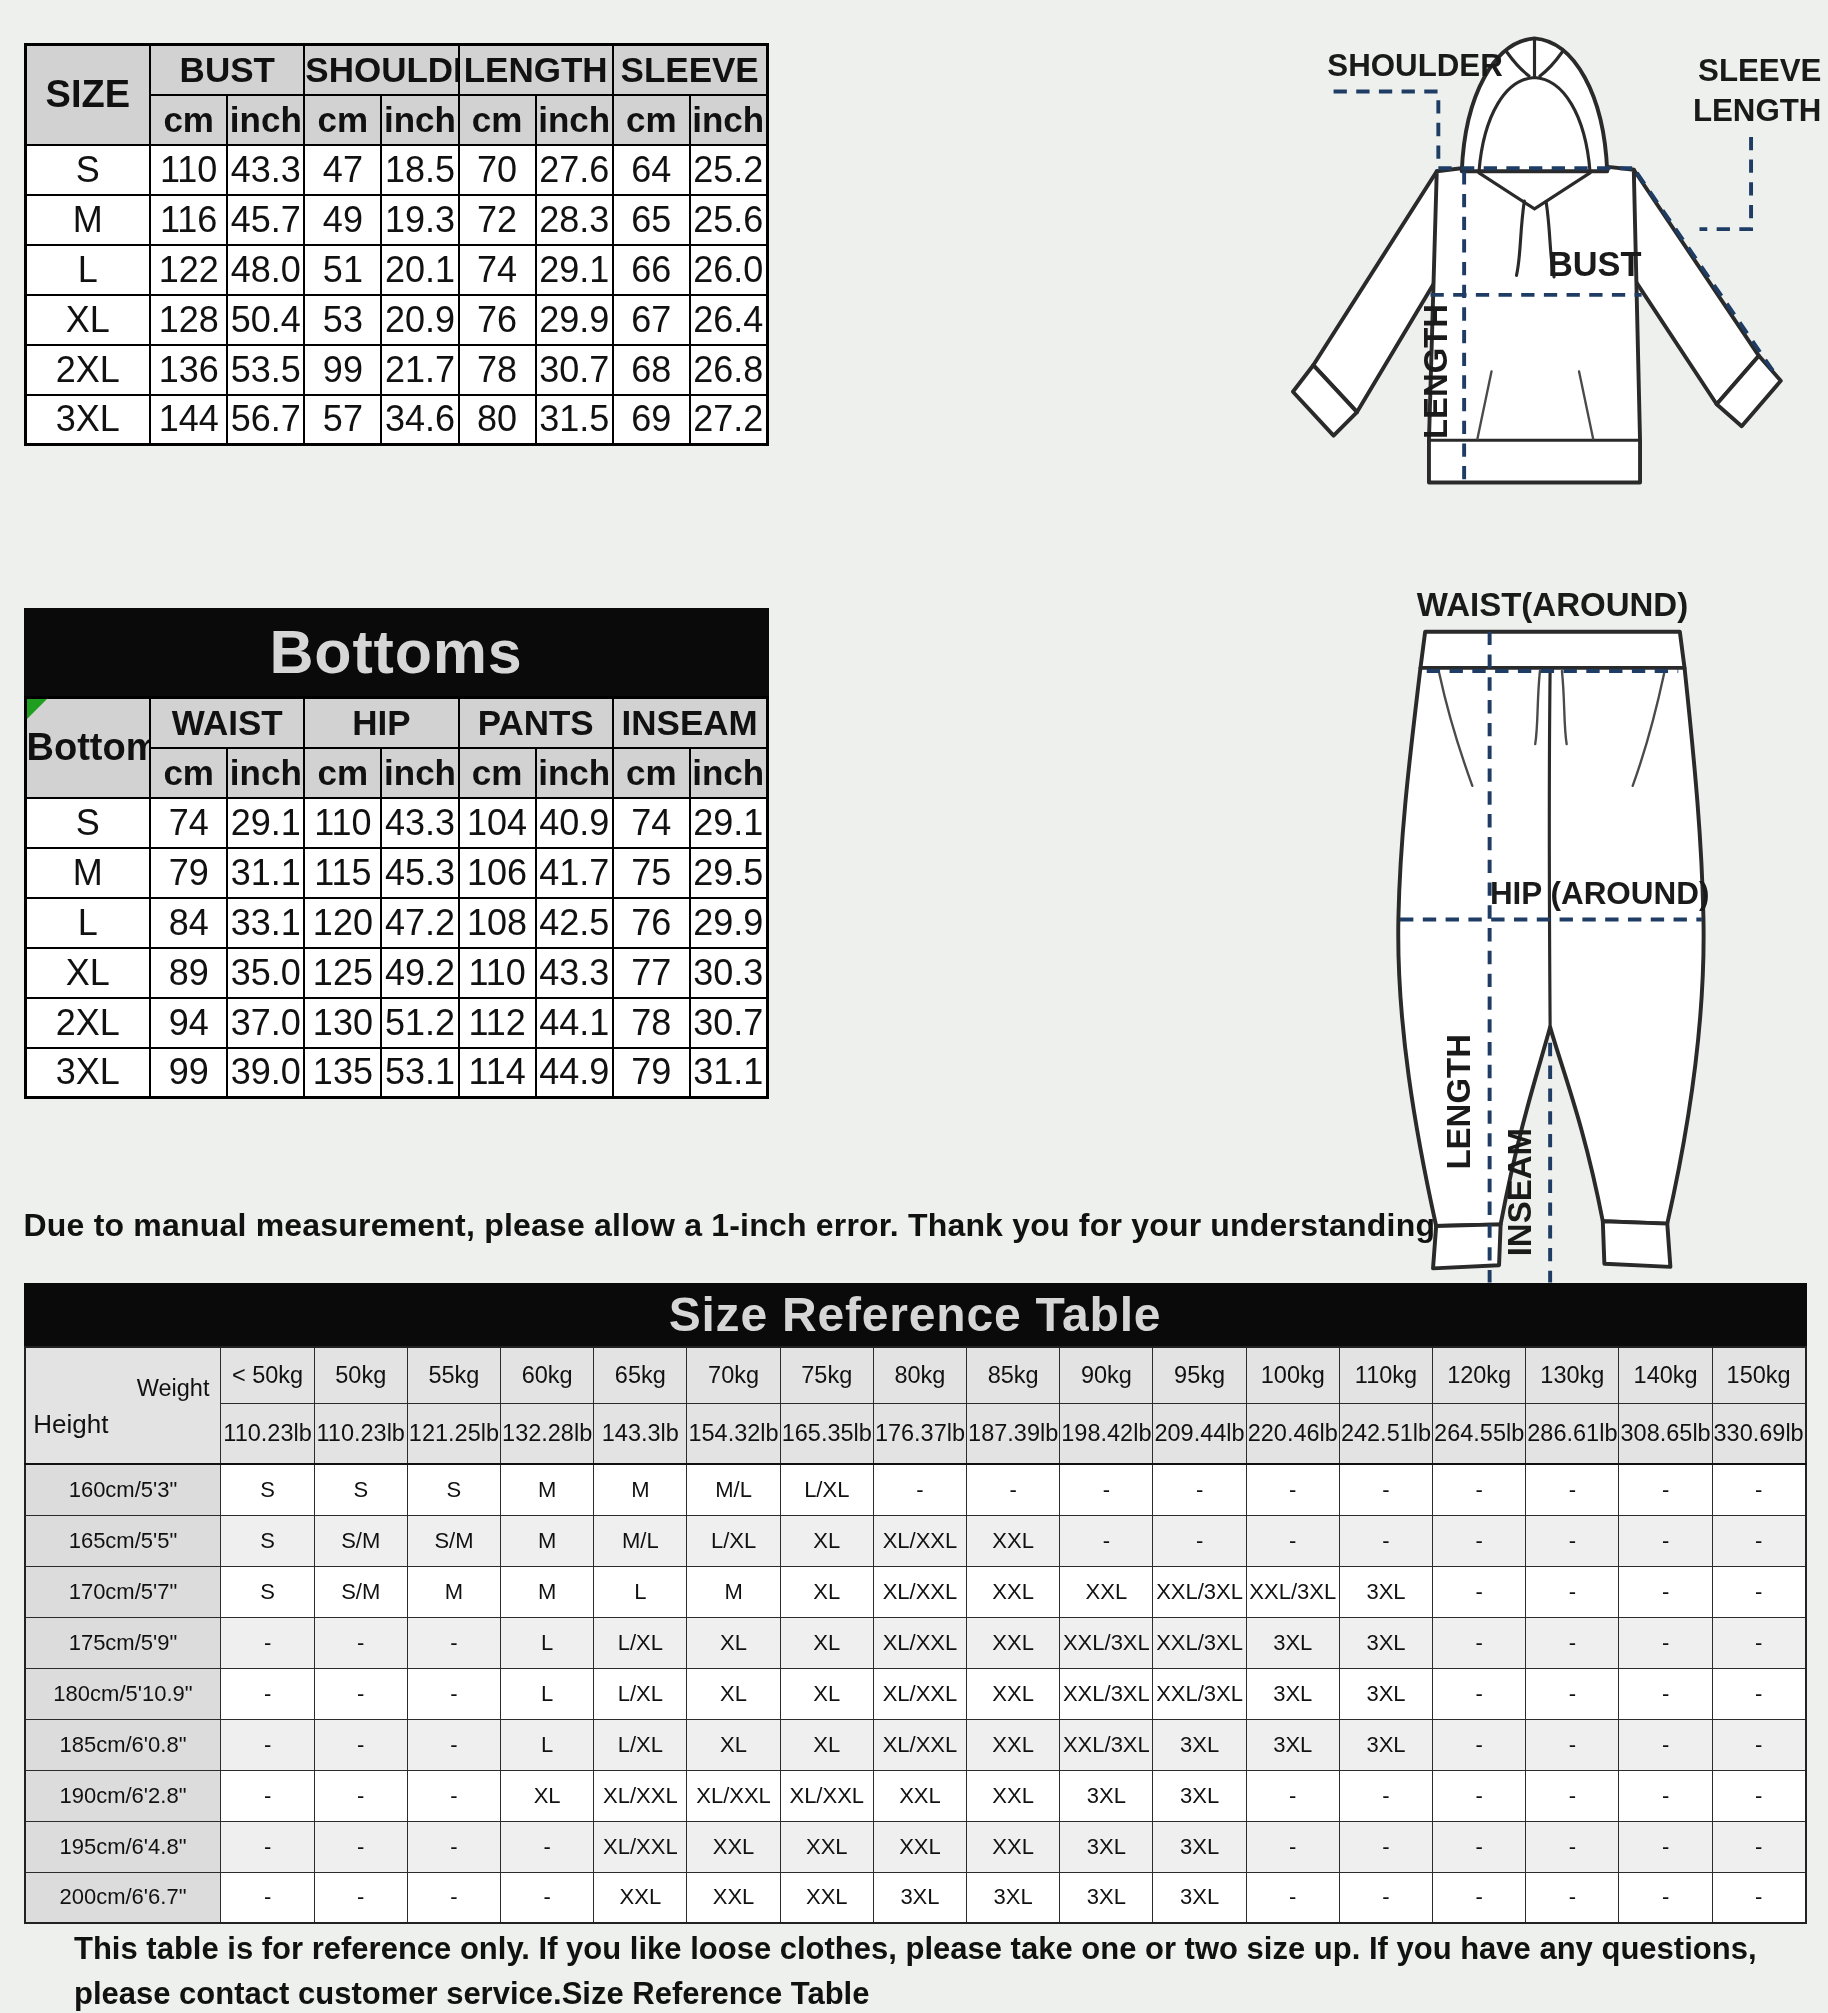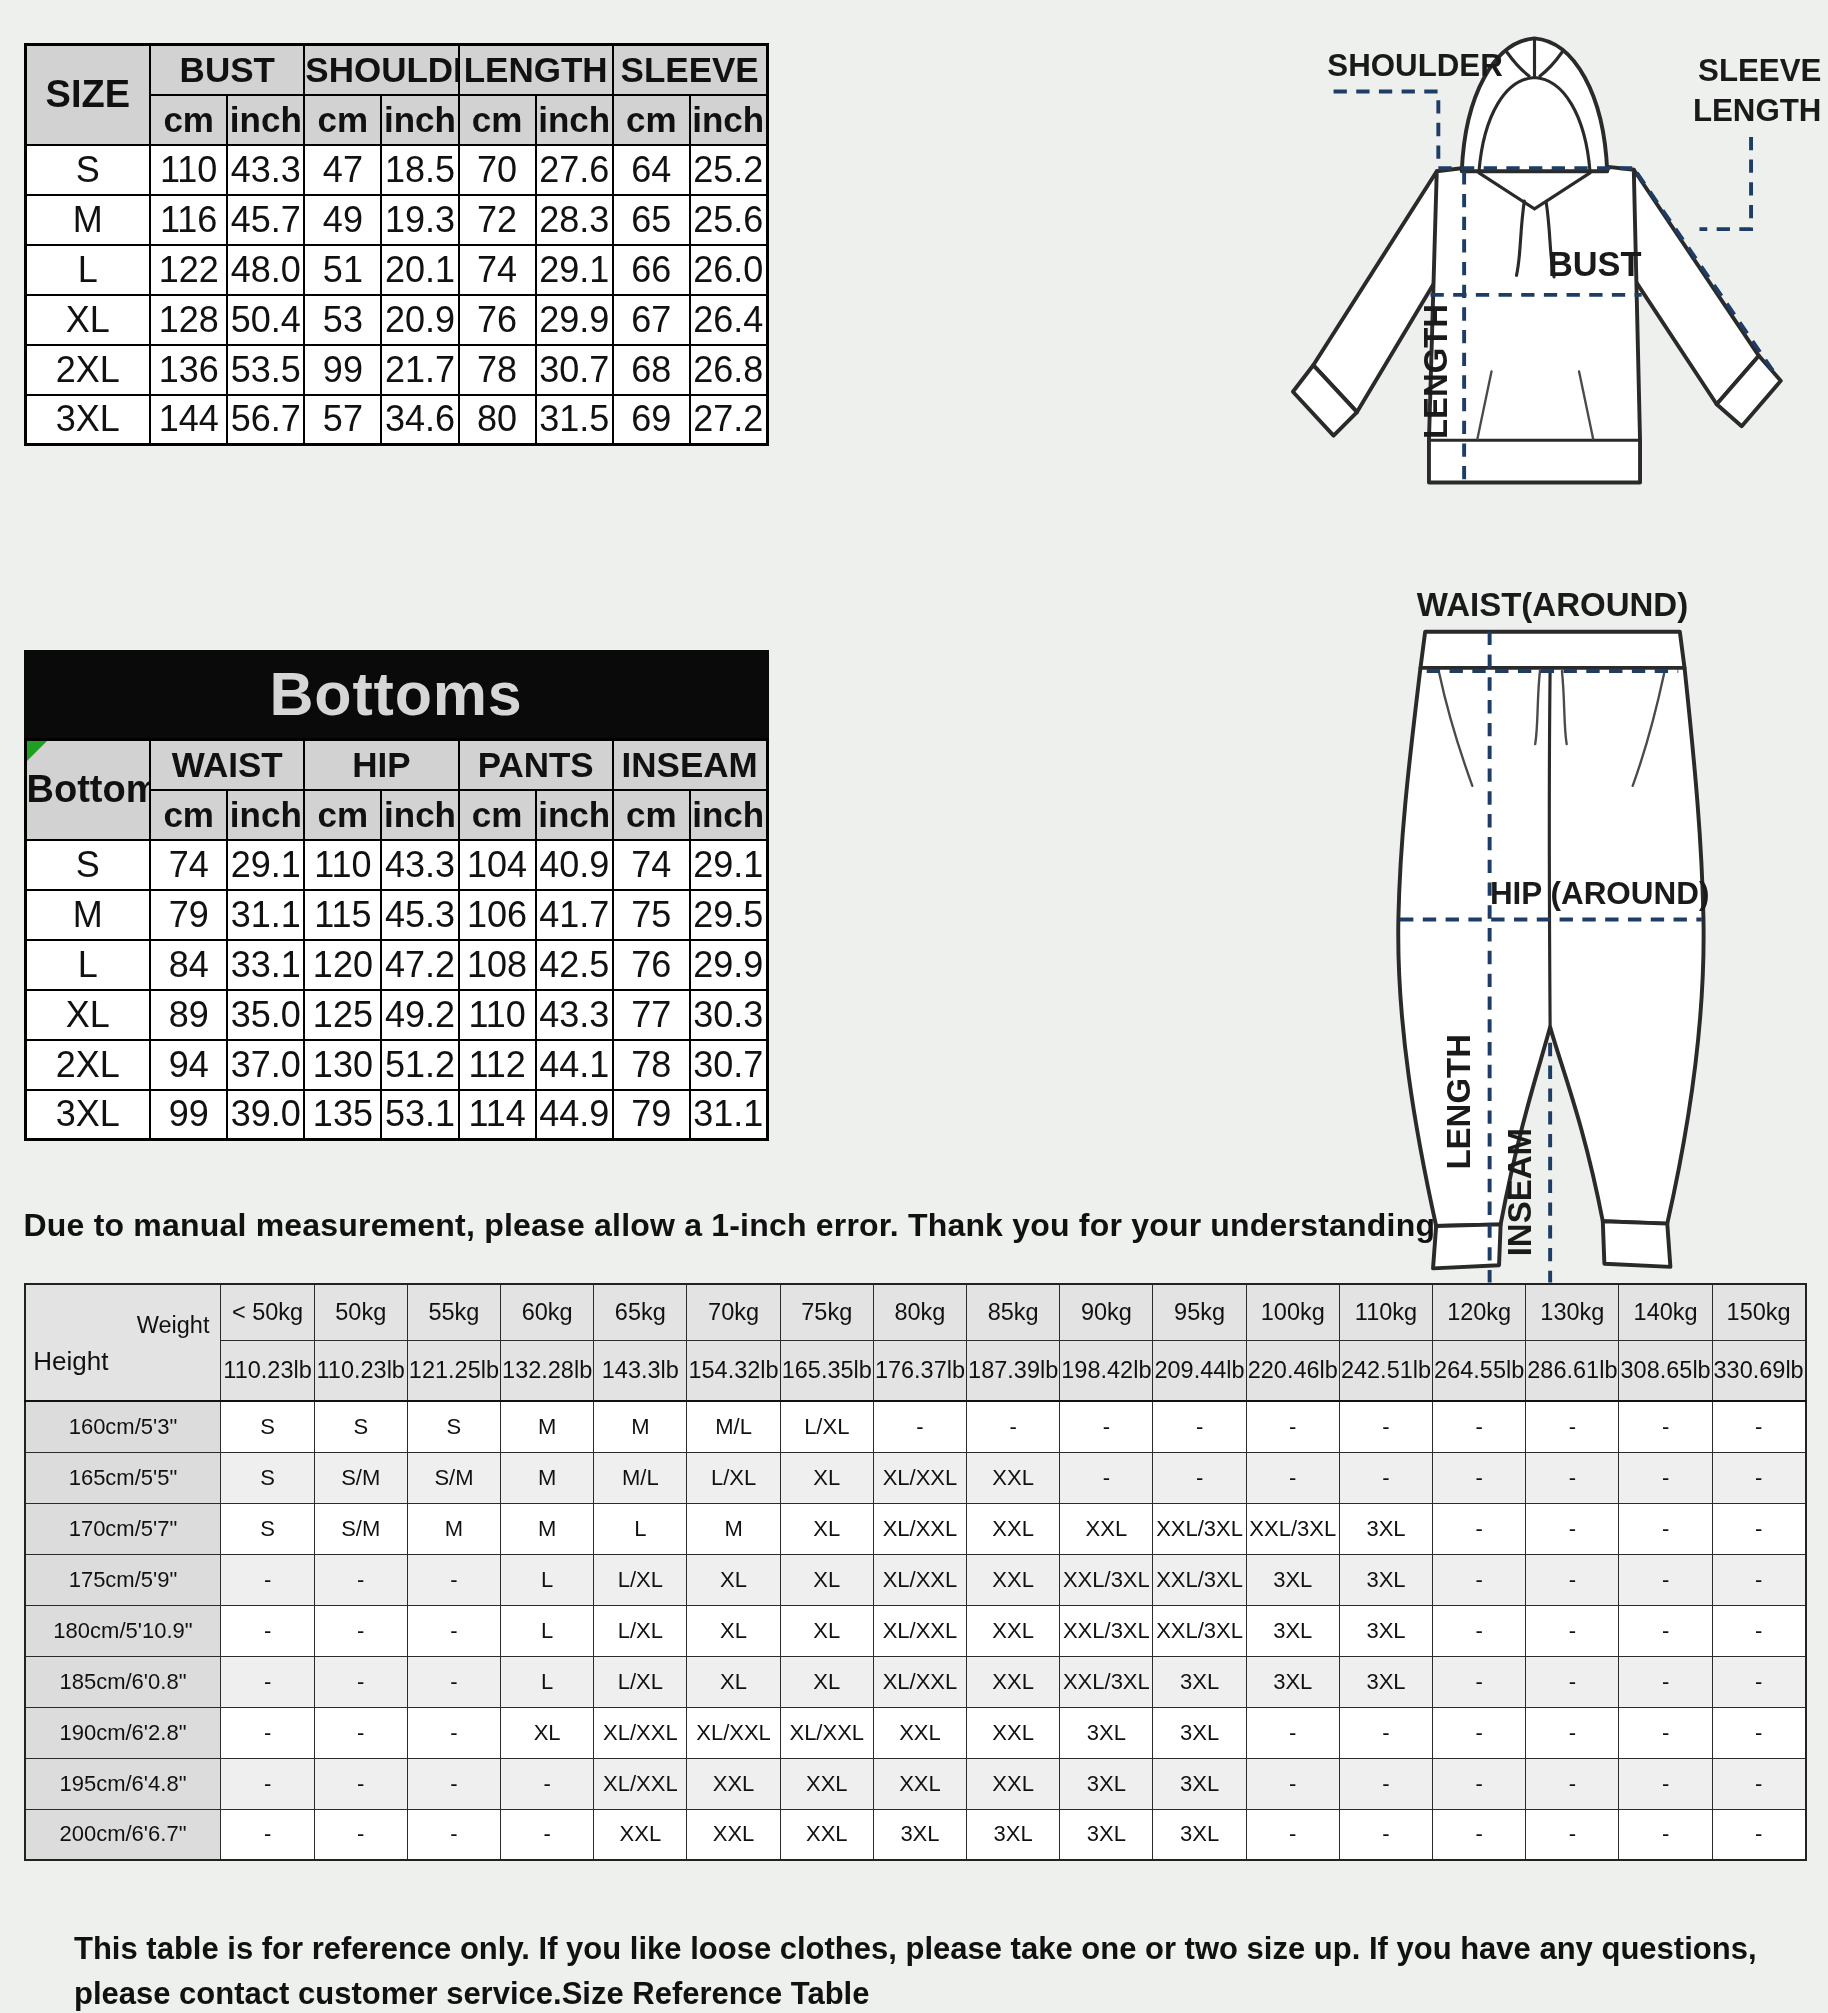--- a/index.html
+++ b/index.html
@@ -148,21 +148,21 @@
             <td>34.6</td>
             <td>80</td>
             <td>31.5</td>
             <td>69</td>
             <td>27.2</td>
           </tr>
         </tbody>
     </table>
   </div>
 
-  <div class="blocktable" style="left:23.5px;top:650px;">
+  <div class="blocktable" style="left:23.5px;top:608px;">
     <div class="bar bottoms-bar">Bottoms</div>
     <table class="big-table">
       <colgroup>
           <col style="width:125px">
           <col span="8" style="width:77px">
         </colgroup>
       <thead>
         <tr>
           <th rowspan="2" class="cornercell">
             <span class="tri"></span>
@@ -251,20 +251,21 @@
             <td>79</td>
             <td>31.1</td>
           </tr>
         </tbody>
     </table>
   </div>
 
   <div class="note">Due to manual measurement, please allow a 1-inch error. Thank you for your understanding.</div>
 
   <div class="sizeref">
+    <div class="bar sr-bar">Size Reference Table</div>
     <table class="sr-table">
       <colgroup>
           <col style="width:196px">
           <col span="17" style="width:93px">
         </colgroup>
       <thead>
         <tr>
           <th rowspan="2" class="diag">
             <span class="w">Weight</span>
             <span class="h">Height</span>

